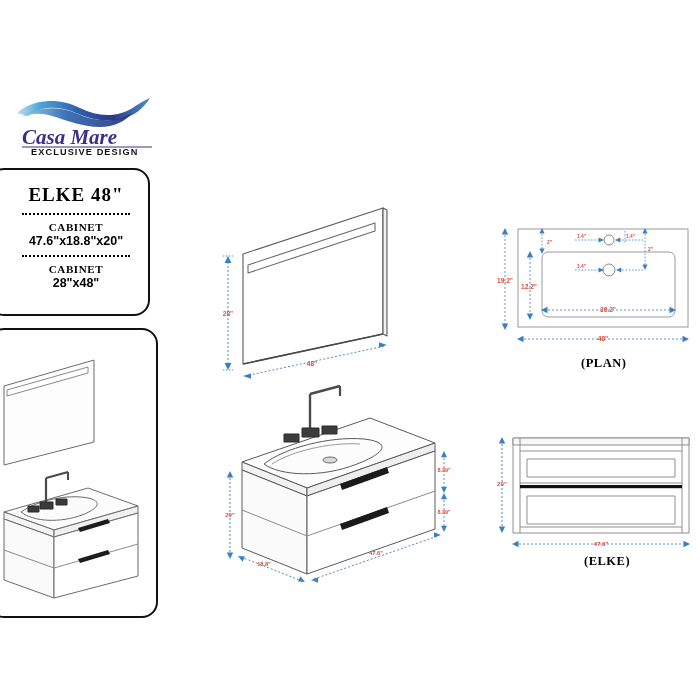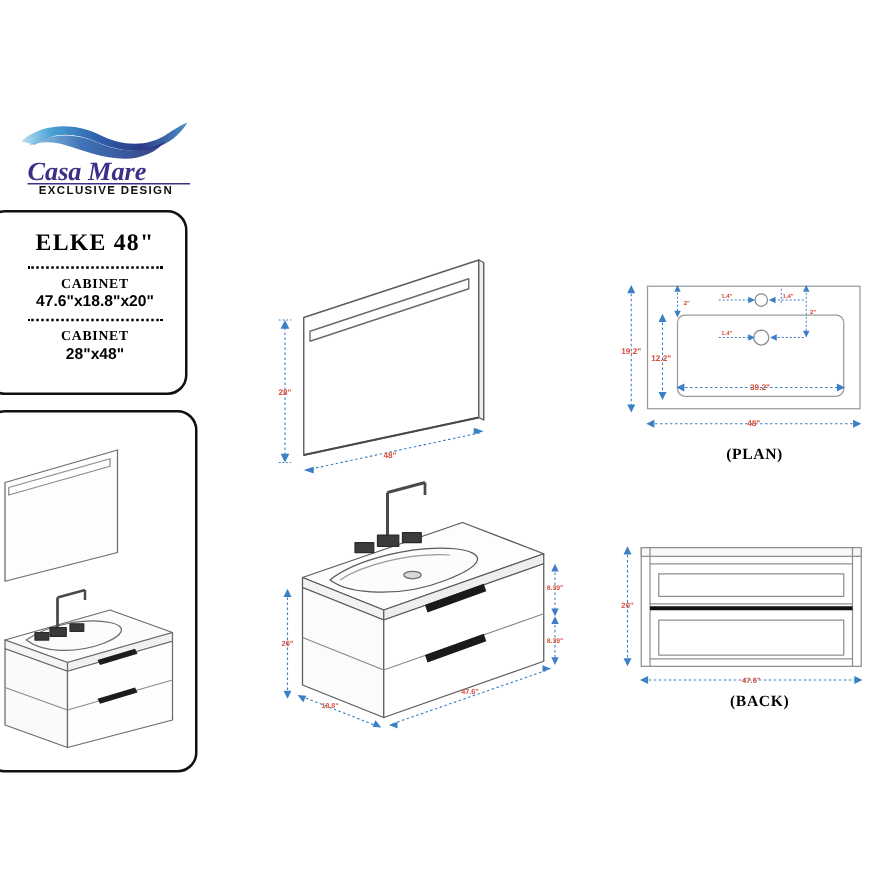--- a/index.html
+++ b/index.html
@@ -326,15 +326,15 @@
       <text class="dimtxt" x="20" y="60" font-size="6.2" text-anchor="middle">20"</text>
 
       <g stroke="#3b7fc4" stroke-width="0.9">
         <line x1="33" y1="118" x2="205" y2="118" stroke-dasharray="2,2"></line>
         <path d="M30,118 l6.5,-3.2 v6.4 z" fill="#3b7fc4" stroke="none"></path>
         <path d="M208,118 l-6.5,-3.2 v6.4 z" fill="#3b7fc4" stroke="none"></path>
       </g>
       <text class="dimtxt" x="119" y="120" font-size="6.2" text-anchor="middle">47.6"</text>
     </svg>
   </div>
-  <div class="view-caption" style="left:584px;top:538px;">(BACK)</div>
+  <div class="view-caption" style="left:584px;top:538px;">(ELKE)</div>
 
 </div>
 
 </body></html>

